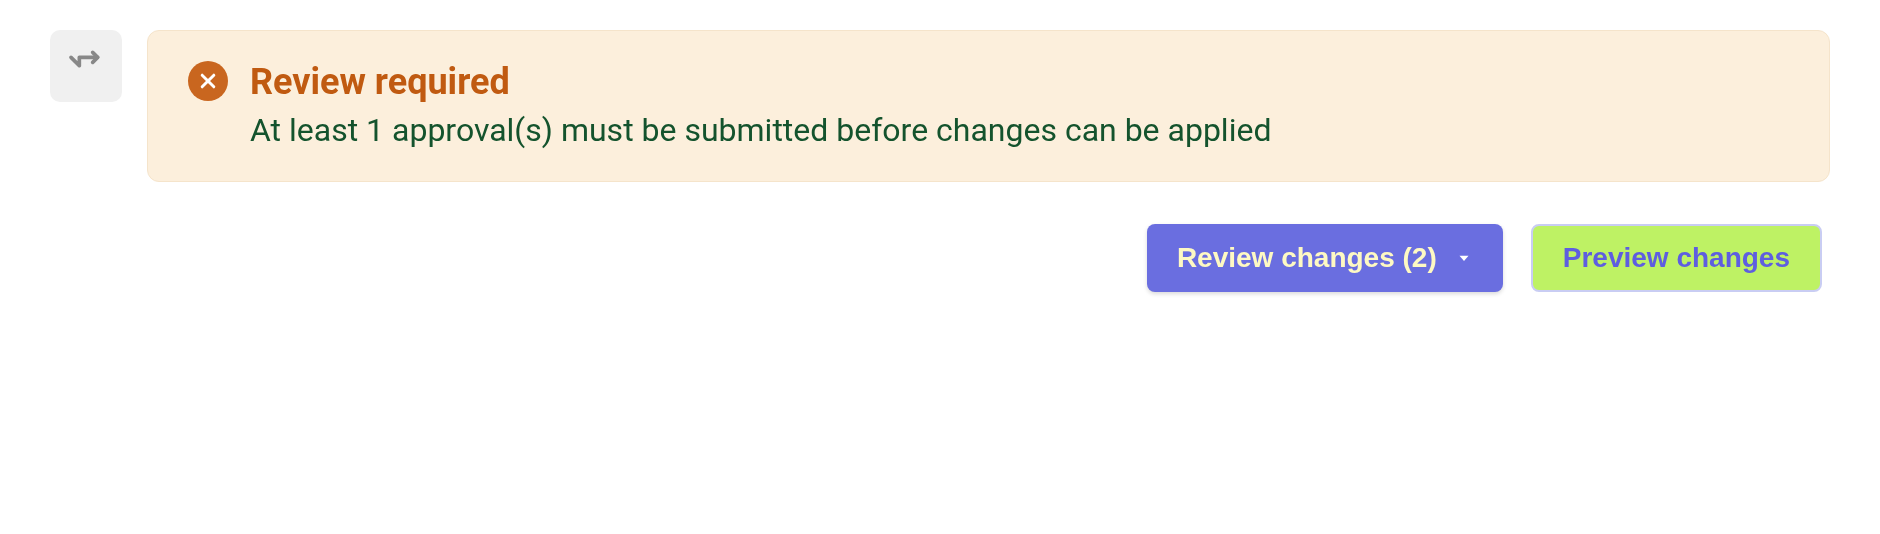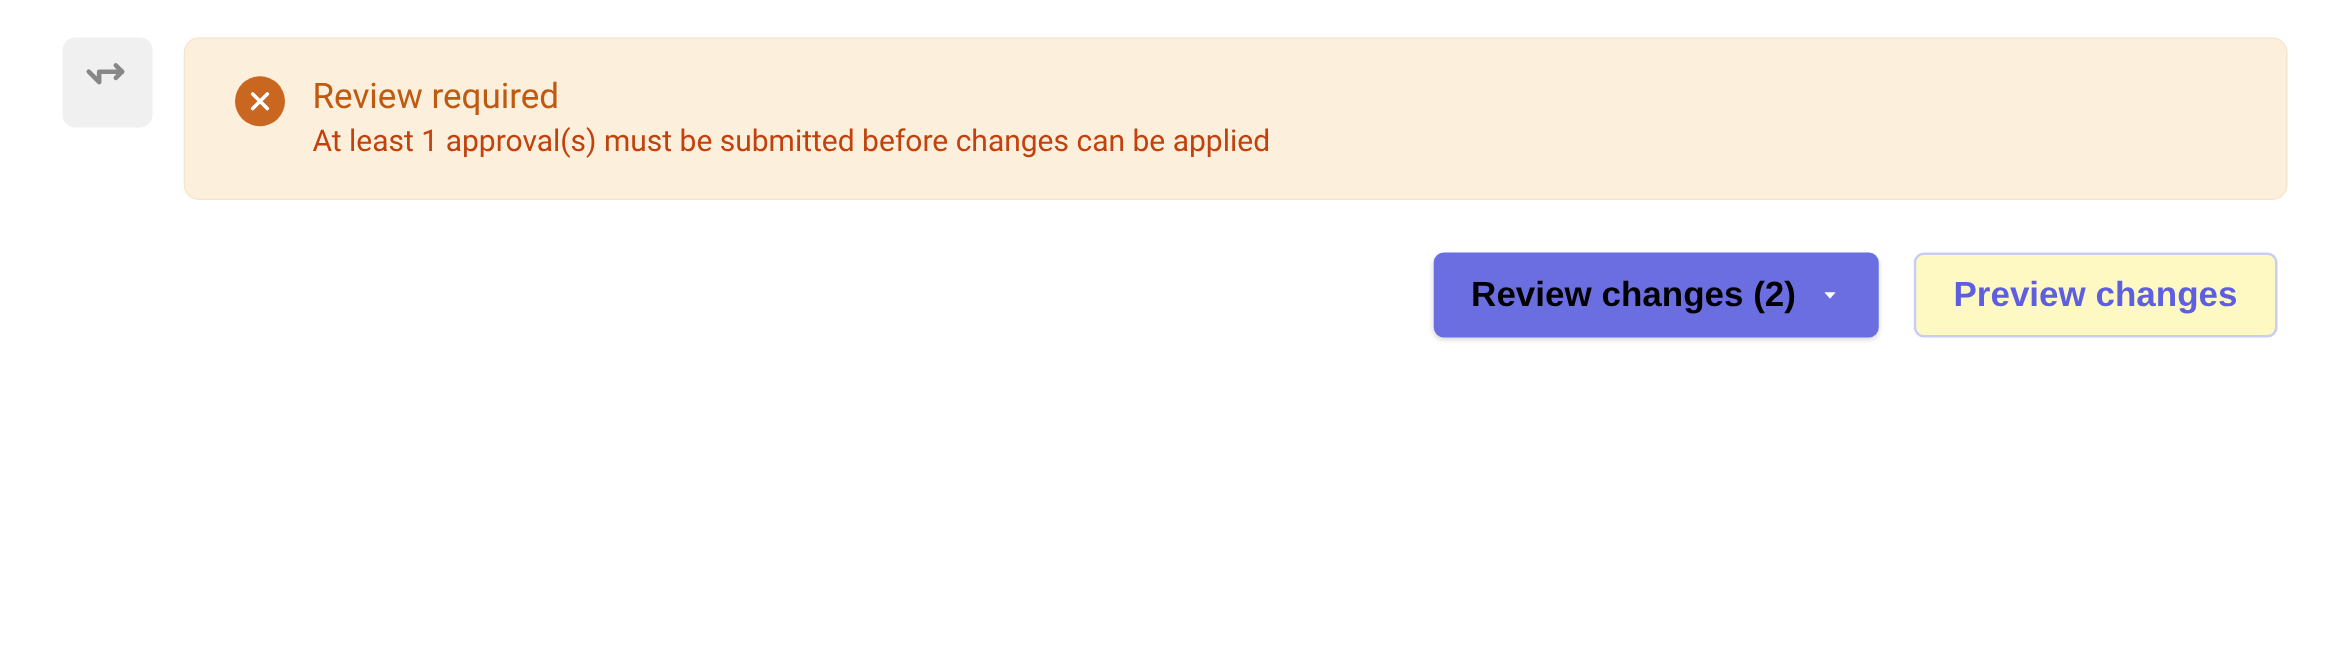--- a/index.html
+++ b/index.html
@@ -57,28 +57,28 @@
       display: flex;
       align-items: center;
       justify-content: center;
       flex-shrink: 0;
       margin-top: 2px;
     }
     .alert-content {
       flex: 1;
     }
     .alert-title {
-      font-size: 28px;
-      font-weight: 400;
+      font-size: 36px;
+      font-weight: 700;
       color: #c05a11;
       line-height: 1.3;
     }
     .alert-description {
-      font-size: 24px;
-      color: #c2410c;
+      font-size: 32px;
+      color: #14532d;
       line-height: 1.4;
       margin-top: 2px;
     }
     .button-row {
       display: flex;
       justify-content: flex-end;
       gap: 28px;
       margin-top: 42px;
       padding-right: 8px;
     }
@@ -88,27 +88,27 @@
       padding: 16px 30px;
       border-radius: 8px;
       cursor: pointer;
       display: inline-flex;
       align-items: center;
       gap: 18px;
       white-space: nowrap;
     }
     .btn-primary {
       background: #6a6ee0;
-      color: #000000;
+      color: #fef9c3;
       border: none;
       box-shadow: 0 2px 4px rgba(0,0,0,0.15);
       align-items: center;
     }
     .btn-secondary {
-      background: #fef9c3;
+      background: #bef264;
       color: #5e5ee0;
       border: 2px solid #c9cdf3;
     }
     .caret {
       display: inline-flex;
     }
   </style>
 </head>
 <body>
 

